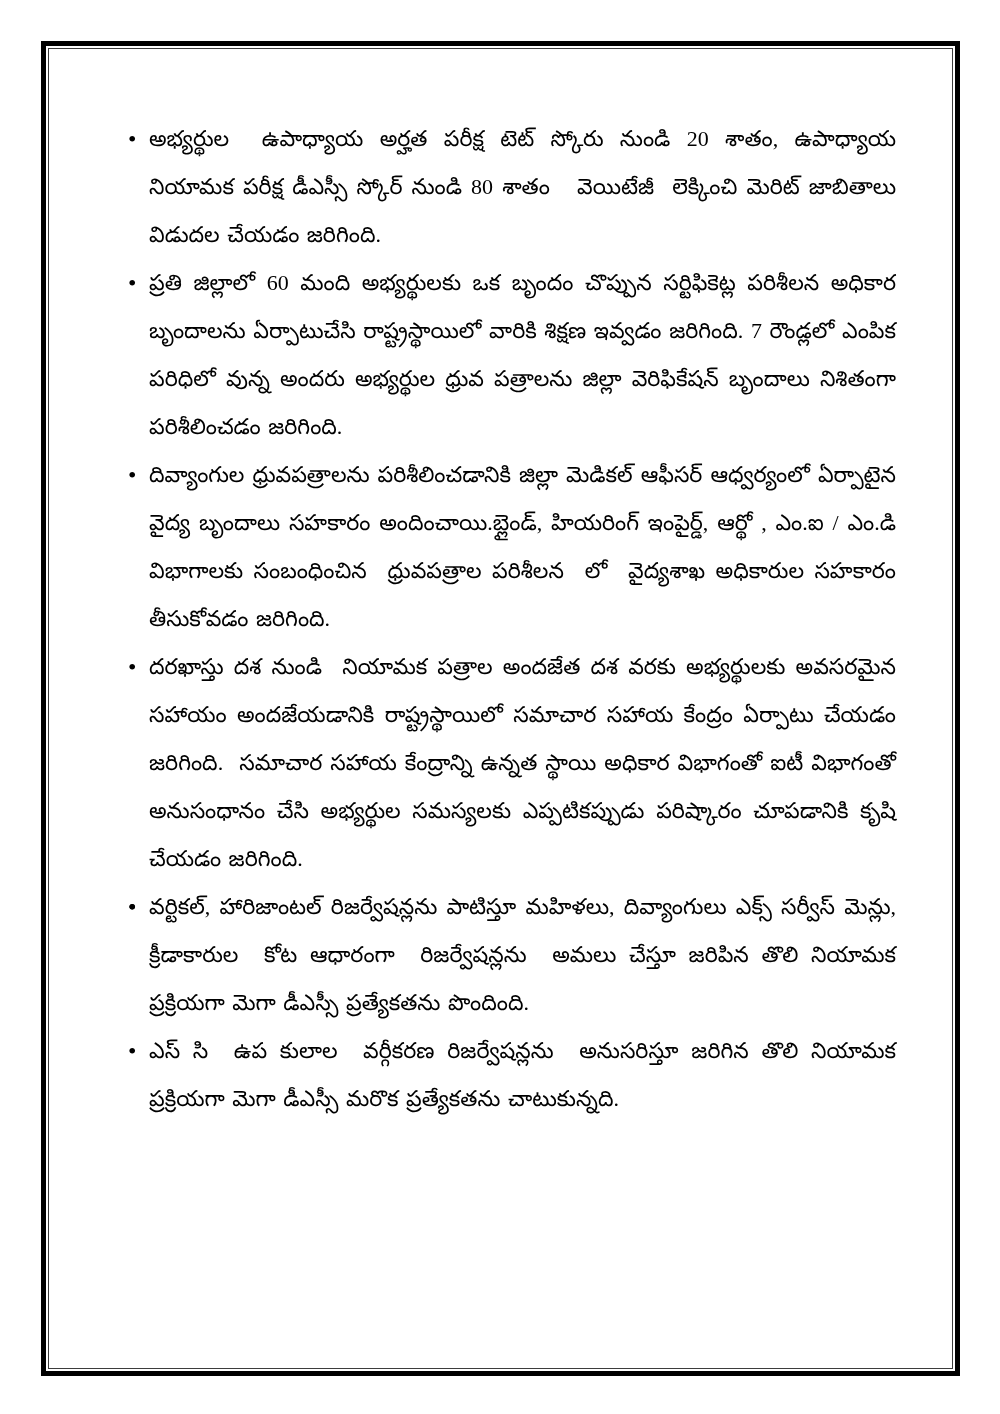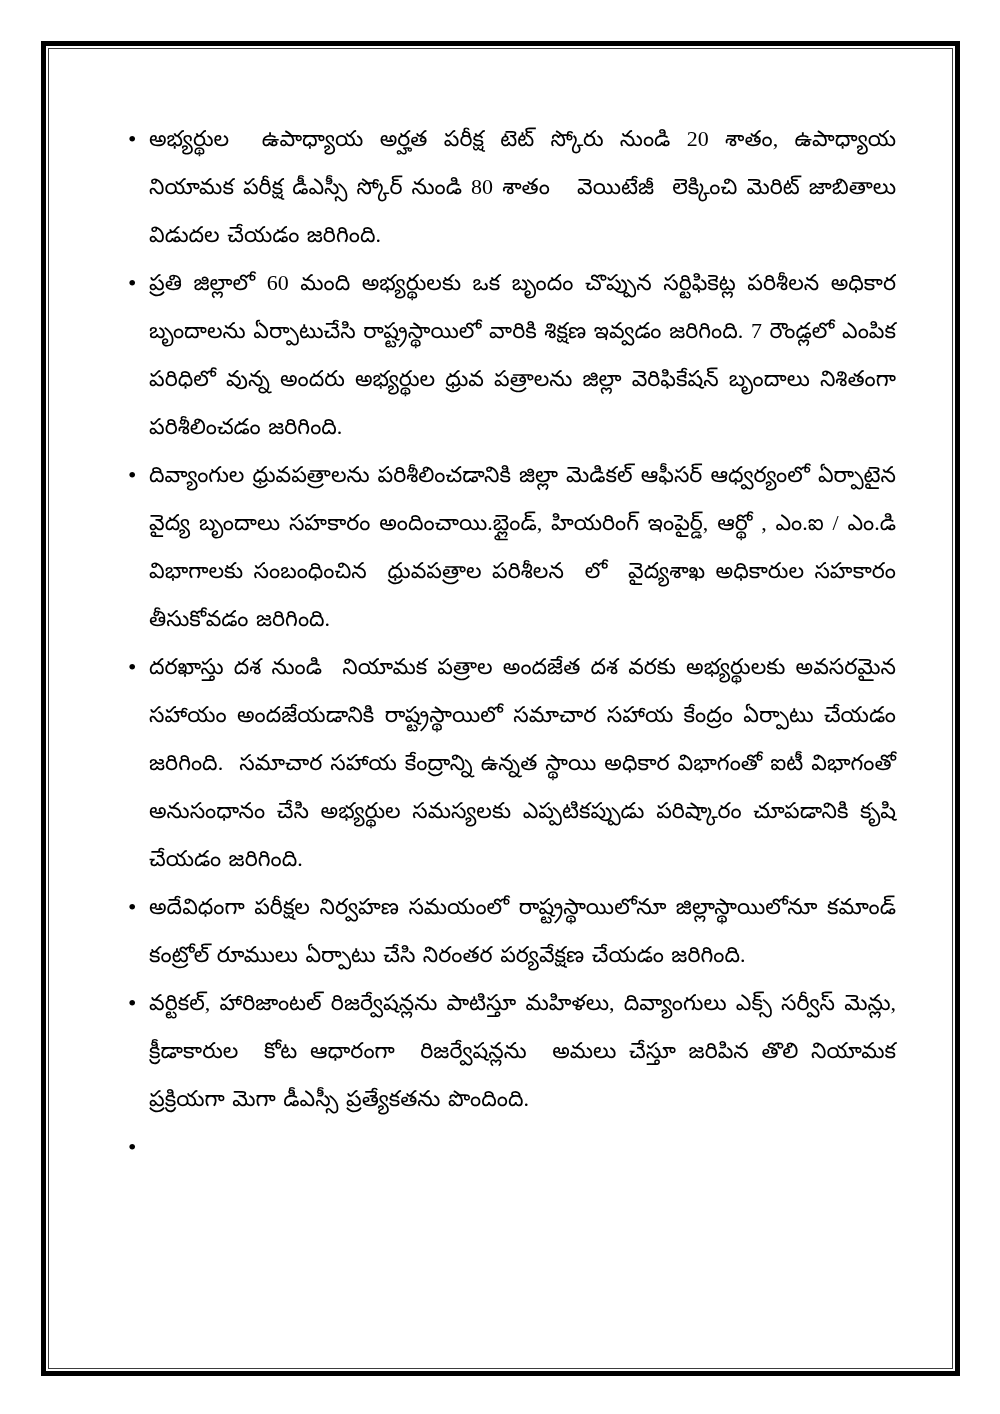--- a/index.html
+++ b/index.html
@@ -75,24 +75,24 @@
       <li class="bullet">
         <span class="marker">•</span>
         <span class="text">దివ్యాంగుల ధ్రువపత్రాలను పరిశీలించడానికి జిల్లా మెడికల్ ఆఫీసర్ ఆధ్వర్యంలో ఏర్పాటైన వైద్య బృందాలు సహకారం అందించాయి.బ్లైండ్, హియరింగ్ ఇంపైర్డ్, ఆర్థో , ఎం.ఐ / ఎం.డి విభాగాలకు సంబంధించిన  ధ్రువపత్రాల పరిశీలన  లో  వైద్యశాఖ అధికారుల సహకారం తీసుకోవడం జరిగింది.</span>
       </li>
       <li class="bullet">
         <span class="marker">•</span>
         <span class="text">దరఖాస్తు దశ నుండి  నియామక పత్రాల అందజేత దశ వరకు అభ్యర్థులకు అవసరమైన సహాయం అందజేయడానికి రాష్ట్రస్థాయిలో సమాచార సహాయ కేంద్రం ఏర్పాటు చేయడం జరిగింది.  సమాచార సహాయ కేంద్రాన్ని ఉన్నత స్థాయి అధికార విభాగంతో ఐటీ విభాగంతో అనుసంధానం చేసి అభ్యర్థుల సమస్యలకు ఎప్పటికప్పుడు పరిష్కారం చూపడానికి కృషి చేయడం జరిగింది.</span>
       </li>
       <li class="bullet">
         <span class="marker">•</span>
-        <span class="text">అదేవిధంగా పరీక్షల నిర్వహణ సమయంలో రాష్ట్రస్థాయిలోనూ జిల్లాస్థాయిలోనూ కమాండ్ కంట్రోల్ రూములు ఏర్పాటు చేసి నిరంతర పర్యవేక్షణ చేయడం జరిగింది.</span>
       </li>
       <li class="bullet">
         <span class="marker">•</span>
         <span class="text">వర్టికల్, హారిజాంటల్ రిజర్వేషన్లను పాటిస్తూ మహిళలు, దివ్యాంగులు ఎక్స్ సర్వీస్ మెన్లు, క్రీడాకారుల  కోట ఆధారంగా  రిజర్వేషన్లను  అమలు చేస్తూ జరిపిన తొలి నియామక ప్రక్రియగా మెగా డీఎస్సీ ప్రత్యేకతను పొందింది.</span>
       </li>
       <li class="bullet">
         <span class="marker">•</span>
+        <span class="text">ఎస్ సి  ఉప కులాల  వర్గీకరణ రిజర్వేషన్లను  అనుసరిస్తూ జరిగిన తొలి నియామక ప్రక్రియగా మెగా డీఎస్సీ మరొక ప్రత్యేకతను చాటుకున్నది.</span>
       </li>
     </ul>
   </div>
 </div>
 
 </body></html>

